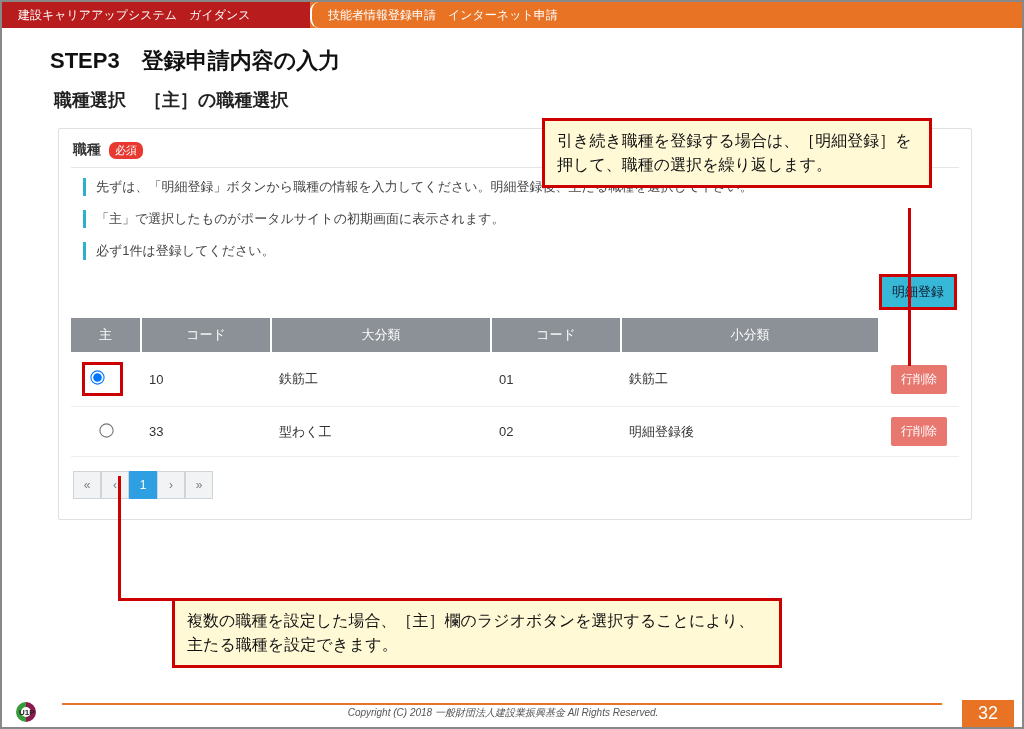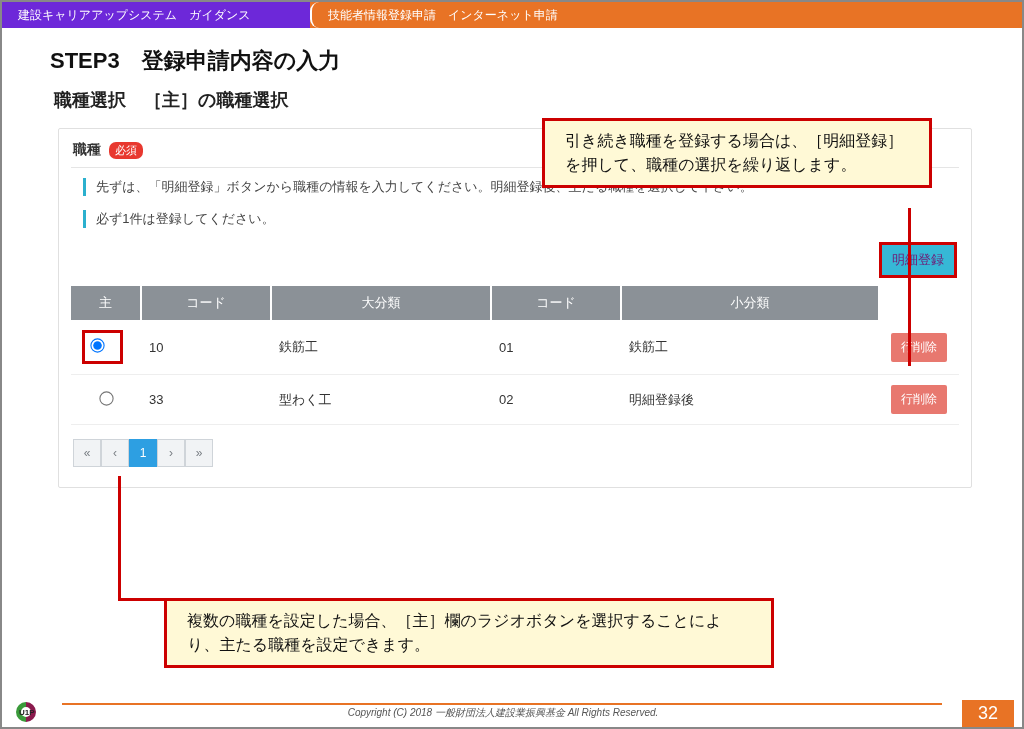--- a/index.html
+++ b/index.html
@@ -5,21 +5,21 @@
   * { box-sizing: border-box; margin: 0; padding: 0; }
   body {
     font-family: "Meiryo", "Hiragino Kaku Gothic ProN", sans-serif;
     width: 1024px; height: 729px; overflow: hidden; background: #fff;
     position: relative;
     border: 2px solid #888;
   }
 
   
   .topbar { display: flex; height: 26px; background: #e87325; color: #fff; font-size: 12px; align-items: stretch; }
-  .topbar .left { width: 308px; display:flex; align-items:center; padding-left:16px; background: #6d28d9; }
+  .topbar .left { width: 308px; display:flex; align-items:center; padding-left:16px; background: #b91c1c; }
   .topbar .right { flex:1; display:flex; align-items:center; padding-left:16px; background: #e87325; border-left: 2px solid #fff; border-radius: 9px; }
 
   .content { padding: 12px 38px 0 44px; color: #222; }
 
   h1.step { font-size: 22px; font-weight: bold; margin: 6px 0 12px 4px; color:#111; }
   h2.subtitle { font-size: 18px; font-weight: bold; margin: 12px 0 16px 8px; color:#222; }
 
   
   .panel-outer {
     border: 1px solid #e0e0e0; border-radius: 2px; padding: 6px 12px 20px 12px;
@@ -28,35 +28,35 @@
   }
   .panel-title { font-size: 14px; font-weight: bold; color:#333; display:flex; align-items:center; gap:8px; padding:6px 2px;}
   .badge-req { background:#e8382f; color:#fff; font-size:11px; padding:1px 6px; border-radius:7px; font-weight:normal;}
   .hr { border-top:1px solid #e5e5e5; margin:2px 0 10px 0;}
 
   .guide-line { display:flex; align-items:center; gap:10px; margin: 10px 4px 14px 12px; color:#444; font-size:13px;}
   .guide-line .bar { width:3px; height:18px; background:#2bb0ce; display:inline-block;}
 
   
   .callout {
-    position:absolute; background:#fff9d6; border:3px solid #c00; padding:8px 20px;
+    position:absolute; background:#fff9d6; border:3px solid #c00; padding:8px 12px;
     font-size:16px; color:#111; line-height:1.5; z-index:5;
   }
   .callout-top { left:540px; top:116px; width:390px; }
-  .callout-bottom { left:162px; top:596px; width:610px; }
+  .callout-bottom { left:170px; top:596px; width:610px; }
   .connector { position:absolute; background:#c00; z-index:4; }
 
   .connector-top-v { left:906px; top:206px; width:3px; height:158px; }
   .connector-bottom-v { left:116px; top:474px; width:3px; height:122px; }
   .connector-bottom-h { left:116px; top:596px; width:54px; height:3px; }
 
   
   .btn-add-wrap { display:flex; justify-content:flex-end; padding:0 2px 8px 0;}
   .btn-add {
-    background:#36b8d6; color:#701a75; border:3px solid #c00;
+    background:#36b8d6; color:#0f172a; border:3px solid #c00;
     padding:6px 10px; font-size:13px; cursor:pointer;
   }
 
   
   table.jobs { width:100%; border-collapse:collapse; font-size:13px; color:#333; }
   table.jobs th {
     background:#8b9197; color:#fff; font-weight:normal; padding:8px 6px; text-align:center;
     border-right:2px solid #fff;
   }
   table.jobs th:last-child { border-right:none; background:#fff;}
@@ -116,20 +116,24 @@
       <span class="badge-req">必須</span>
     </div>
     <div class="hr"></div>
 
     <div class="guide-line">
       <span class="bar"></span>
       <span>先ずは、「明細登録」ボタンから職種の情報を入力してください。明細登録後、主たる職種を選択して下さい。</span>
     </div>
     <div class="guide-line">
       <span class="bar"></span>
+      <span>「主」で選択したものがポータルサイトの初期画面に表示されます。</span>
+    </div>
+    <div class="guide-line">
+      <span class="bar"></span>
       <span>必ず1件は登録してください。</span>
     </div>
 
     <div class="btn-add-wrap">
       <button class="btn-add">明細登録</button>
     </div>
 
     <table class="jobs">
       <thead>
         <tr>

